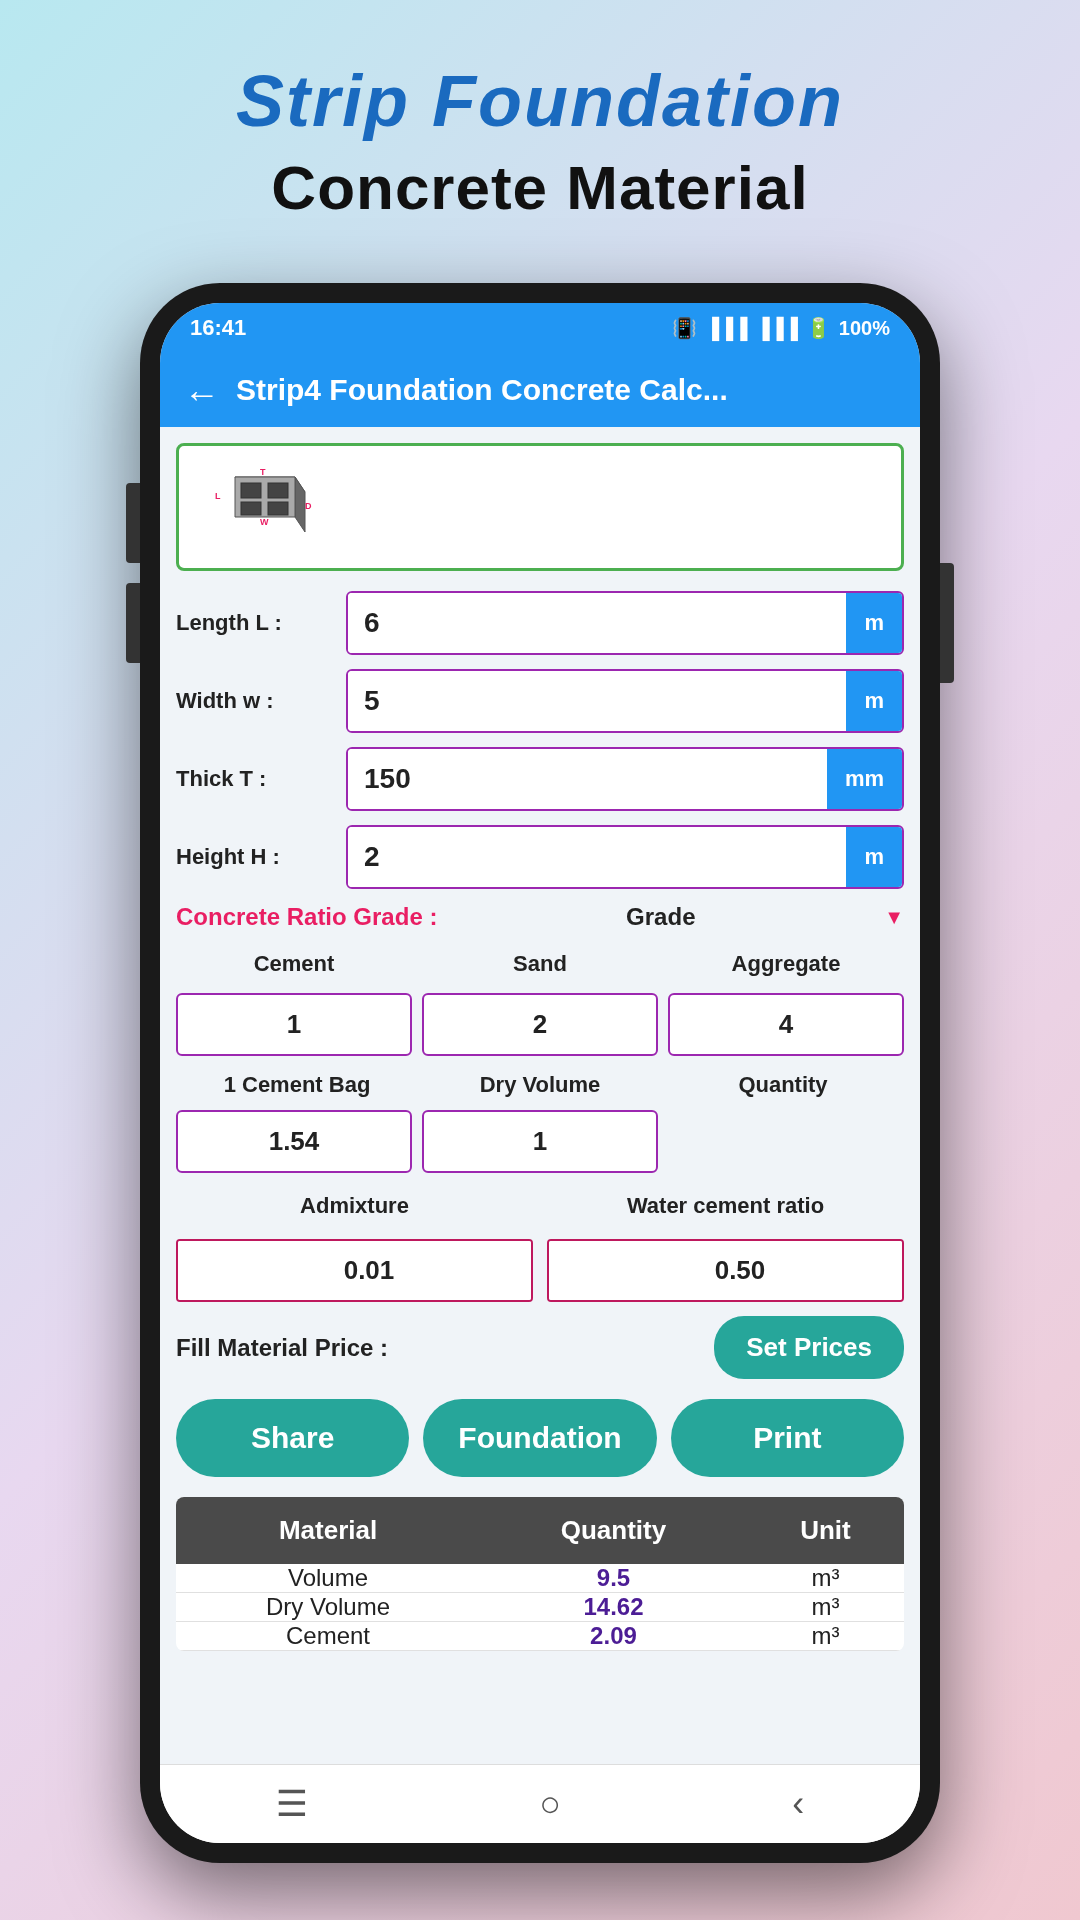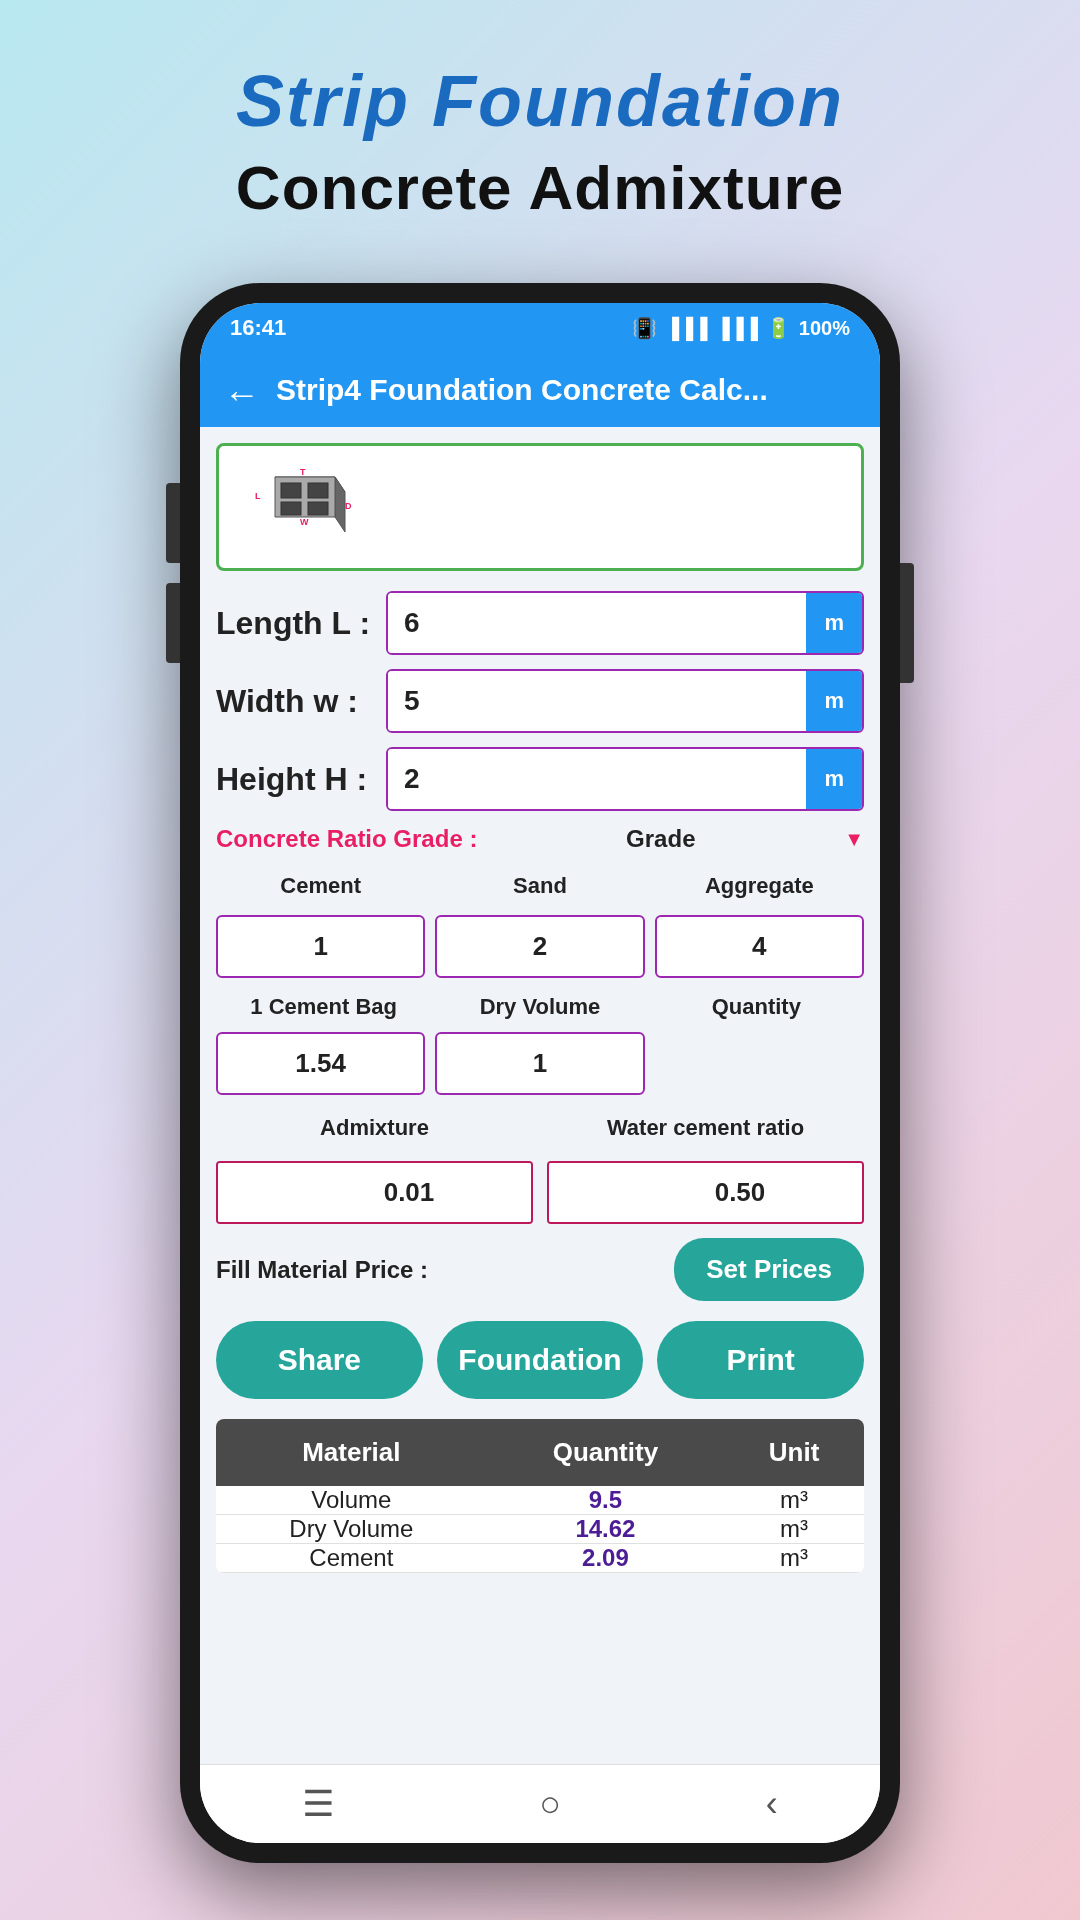--- a/index.html
+++ b/index.html
@@ -27,21 +27,21 @@
 
     .page-title-concrete {
       font-size: 62px;
       font-weight: 900;
       color: #111;
       margin-top: 10px;
       letter-spacing: 1px;
     }
 
     .phone-wrapper {
-      width: 720px;
+      width: 800px;
       height: 1580px;
       background: #1a1a1a;
       border-radius: 80px;
       margin-top: 60px;
       padding: 20px;
       box-shadow: 0 30px 80px rgba(0,0,0,0.5);
       position: relative;
       display: flex;
       flex-direction: column;
     }
@@ -126,21 +126,21 @@
 
     
     .input-row {
       display: flex;
       align-items: center;
       margin-bottom: 14px;
       gap: 10px;
     }
 
     .input-label {
-      font-size: 32px;
+      font-size: 22px;
       font-weight: bold;
       color: #222;
       width: 160px;
       flex-shrink: 0;
     }
 
     .input-field-wrapper {
       flex: 1;
       display: flex;
       border: 2px solid #9c27b0;
@@ -420,21 +420,21 @@
     
     .foundation-svg {
       width: 120px;
       height: 90px;
     }
   </style>
 </head>
 <body>
 
 <div class="page-title-strip">Strip Foundation</div>
-<div class="page-title-concrete">Concrete Admixture</div>
+<div class="page-title-concrete">Concrete Material</div>
 
 <div class="phone-wrapper">
   <div class="phone-side-btn-left"></div>
   <div class="phone-side-btn-left2"></div>
   <div class="phone-side-btn-right"></div>
 
   <div class="phone-screen">
 
     <div class="status-bar">
       <span>16:41</span>
@@ -487,20 +487,27 @@
       </div>
 
       <div class="input-row">
         <span class="input-label">Width w :</span>
         <div class="input-field-wrapper">
           <input class="input-field" type="text" value="5" style="">
           <span class="input-unit">m</span>
         </div>
       </div>
 
+      <div class="input-row">
+        <span class="input-label">Thick T :</span>
+        <div class="input-field-wrapper">
+          <input class="input-field" type="text" value="150" style="">
+          <span class="input-unit">mm</span>
+        </div>
+      </div>
 
       <div class="input-row">
         <span class="input-label">Height H :</span>
         <div class="input-field-wrapper">
           <input class="input-field" type="text" value="2" style="">
           <span class="input-unit">m</span>
         </div>
       </div>
 
       <div class="ratio-header">

